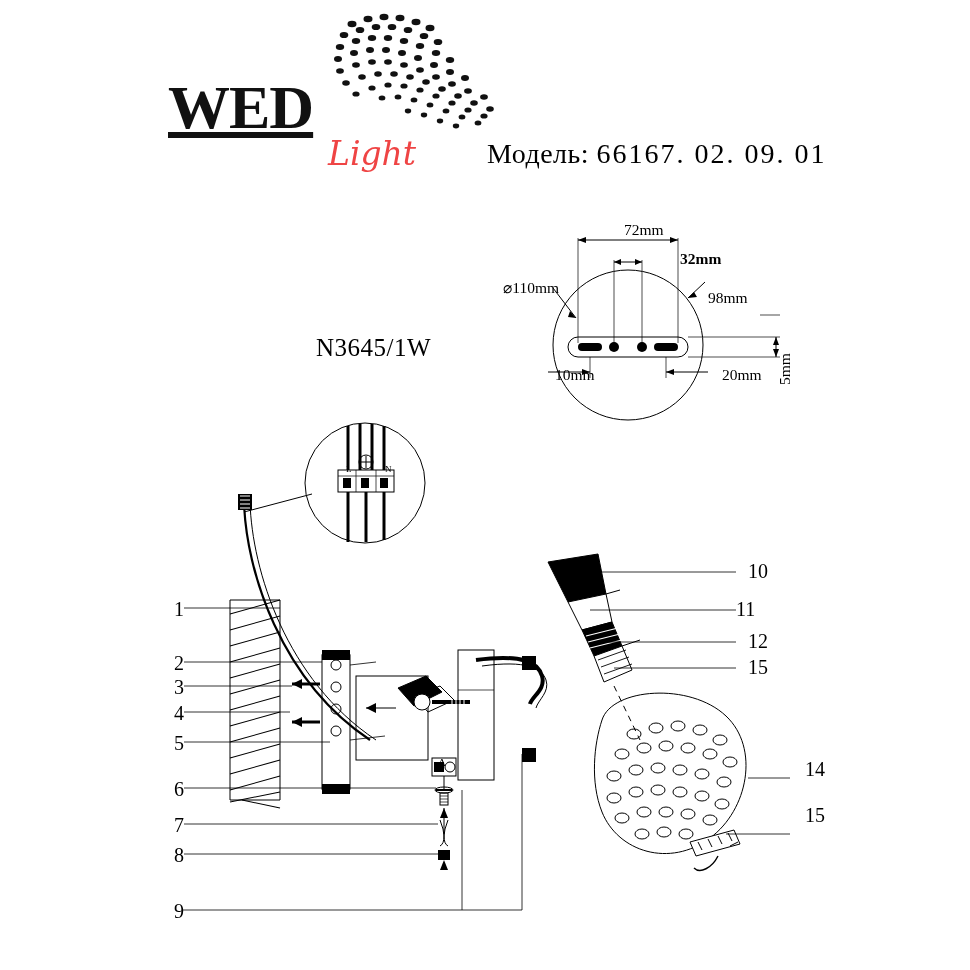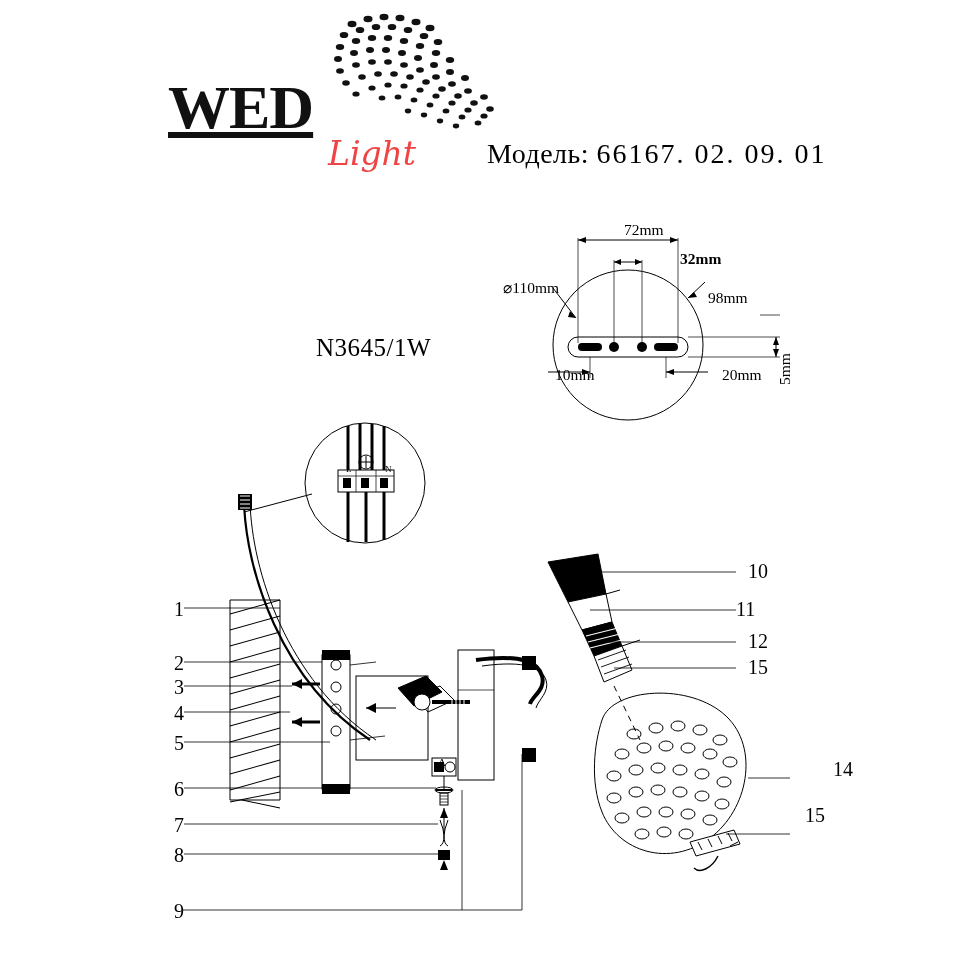--- a/index.html
+++ b/index.html
@@ -461,16 +461,16 @@
   <div class="abs numtxt" style="left:174px; top:732px;">5</div>
   <div class="abs numtxt" style="left:174px; top:778px;">6</div>
   <div class="abs numtxt" style="left:174px; top:814px;">7</div>
   <div class="abs numtxt" style="left:174px; top:844px;">8</div>
   <div class="abs numtxt" style="left:174px; top:900px;">9</div>
 
   <div class="abs numtxt" style="left:748px; top:560px;">10</div>
   <div class="abs numtxt" style="left:736px; top:598px;">11</div>
   <div class="abs numtxt" style="left:748px; top:630px;">12</div>
   <div class="abs numtxt" style="left:748px; top:656px;">15</div>
-  <div class="abs numtxt" style="left:805px; top:758px;margin-left:28px;">14</div>
+  <div class="abs numtxt" style="left:805px; top:758px;">14</div>
   <div class="abs numtxt" style="left:805px; top:804px;">15</div>
 
 </div>
 
 </body></html>

